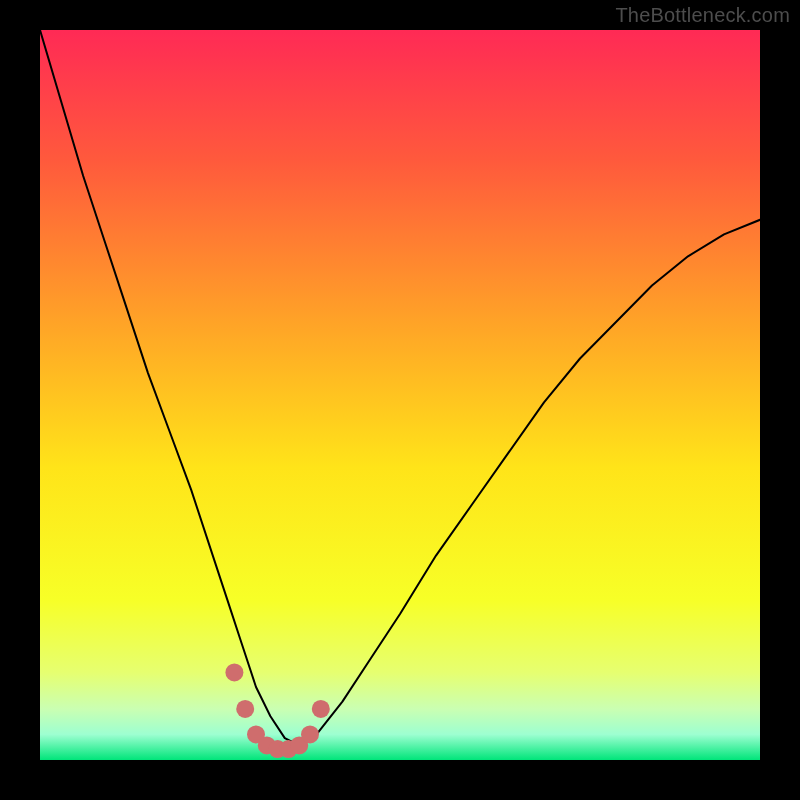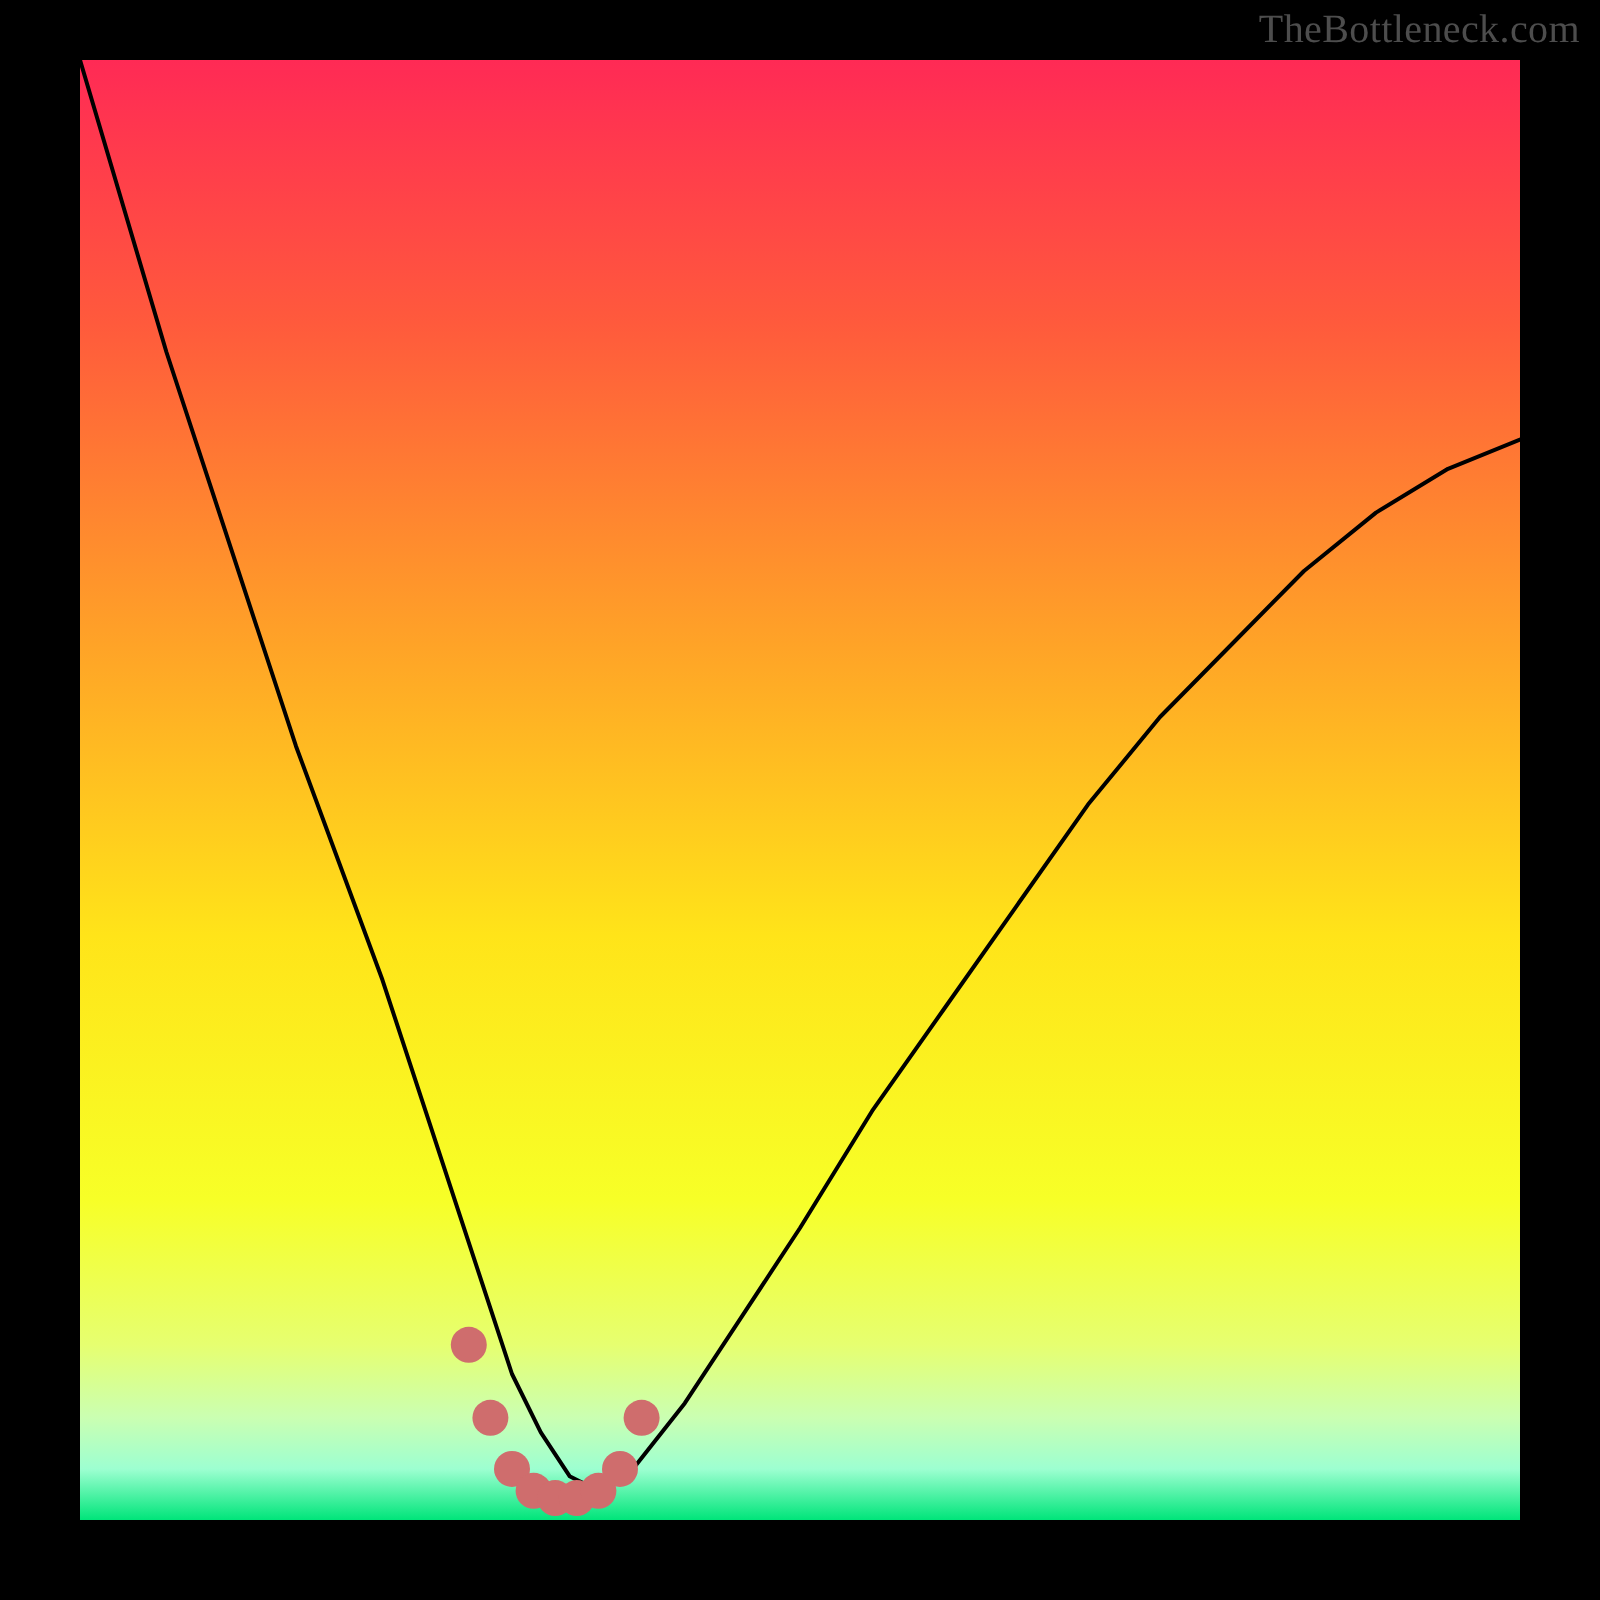--- a/index.html
+++ b/index.html
@@ -9,21 +9,20 @@
     height: 800px;
     background: #000;
     overflow: hidden;
     font-family: Arial, Helvetica, sans-serif;
   }
   .frame {
     position: absolute;
     left: 0; top: 0;
     width: 800px; height: 800px;
     background: #000;
-    font-family: Liberation Serif, serif;
   }
   .plot {
     position: absolute;
     left: 40px;
     top: 30px;
     width: 720px;
     height: 730px;
   }
   .watermark {
     position: absolute;

